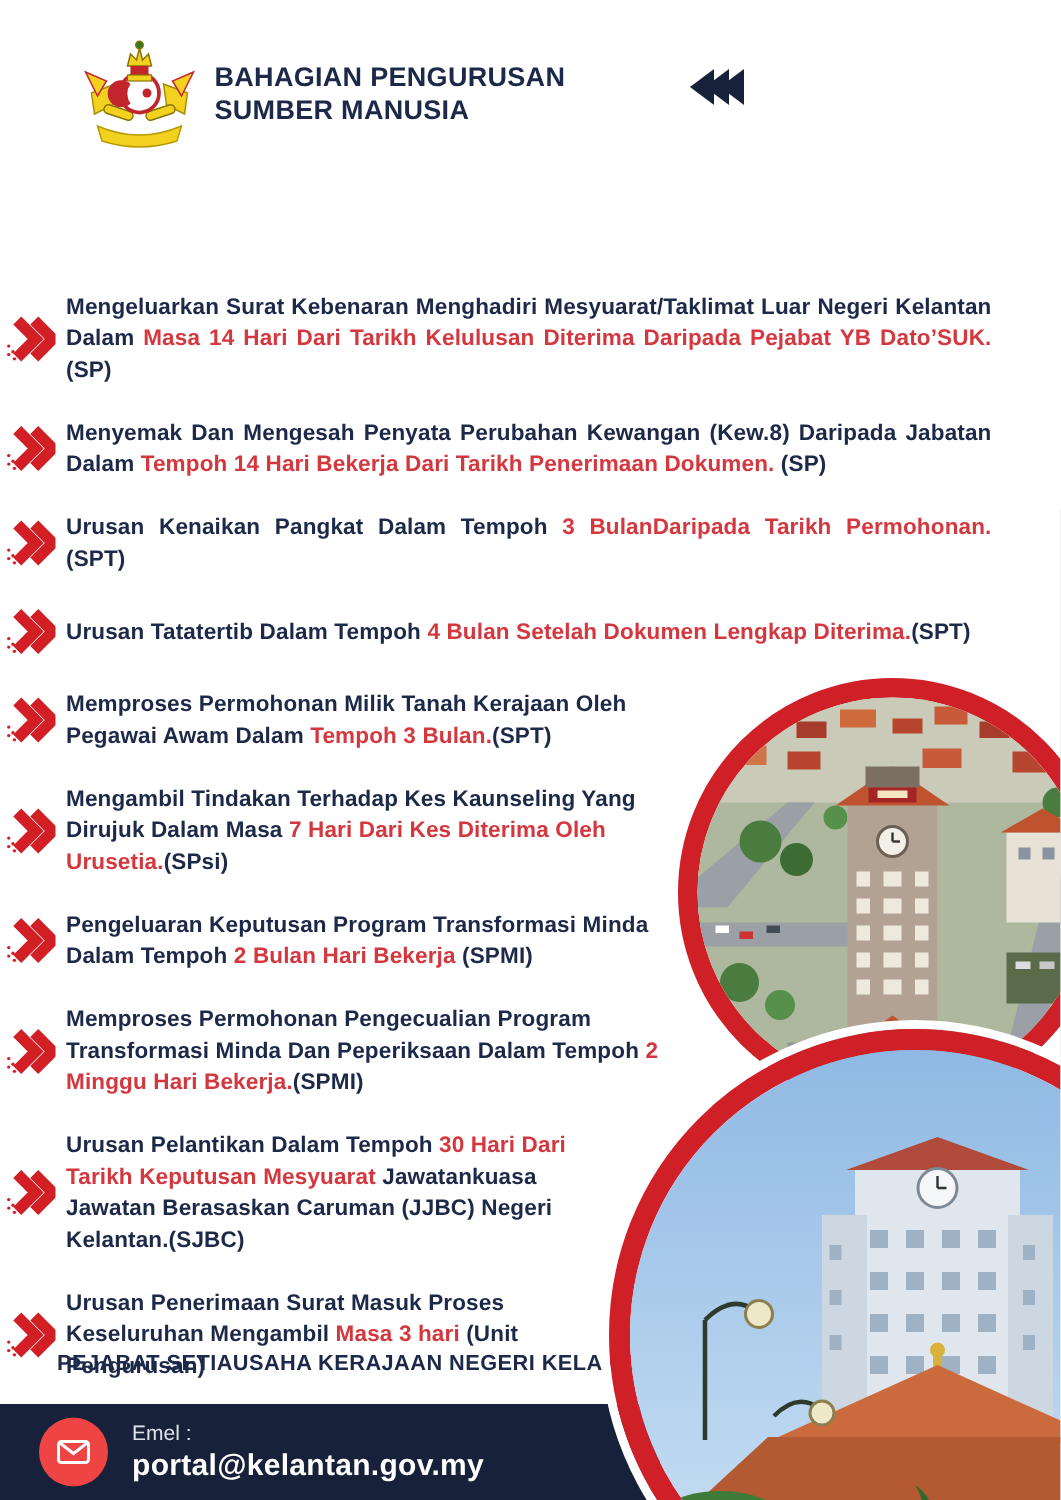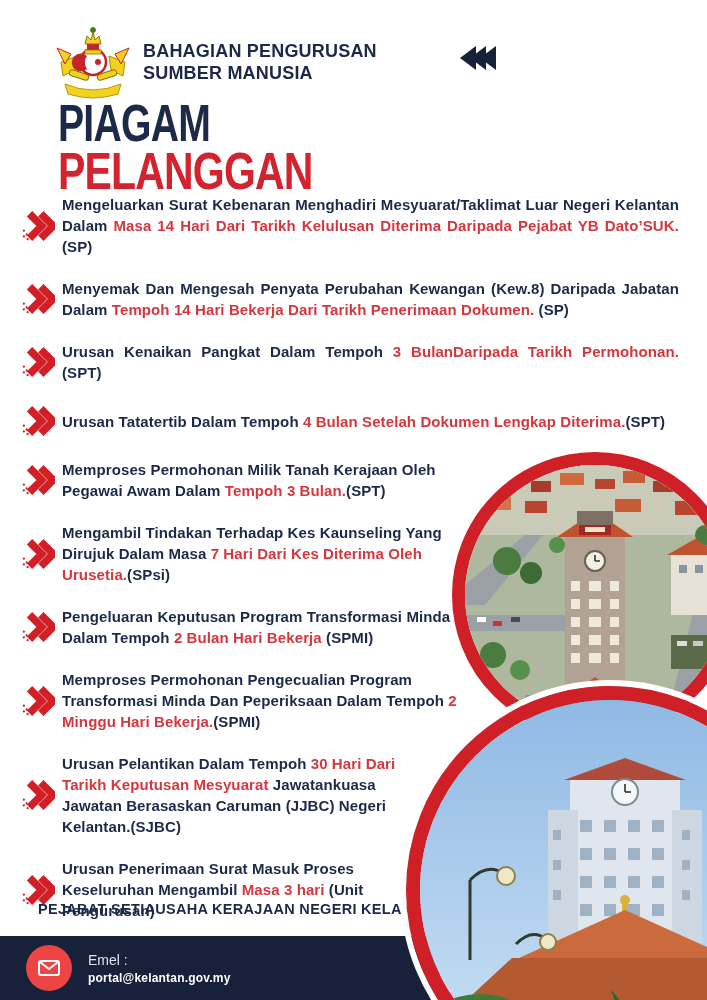--- a/index.html
+++ b/index.html
@@ -13,21 +13,21 @@
   .crest{width:84px;height:76px;flex:0 0 auto;}
   .org{margin-left:8px;margin-top:14px;font-weight:bold;font-size:18px;line-height:22px;
        letter-spacing:.2px;color:#1c2948;}
   .rewind{position:absolute;left:452px;top:42px;width:50px;height:32px;}
   
   .titleblock{position:absolute;left:58px;top:100px;line-height:.92;}
   .title1,.title2{display:inline-block;transform-origin:left top;font-weight:bold;}
   .title1{font-size:49px;color:#1c2948;transform:scale(.80,1.04);letter-spacing:-1px;}
   .title2{font-size:50px;color:#d2232e;transform:scale(.82,1.04);letter-spacing:-1px;margin-top:2px;}
   
-  .items{position:absolute;left:18px;top:194px;margin:0;padding:0;list-style:none;width:670px;}
+  .items{position:absolute;left:0;top:194px;margin:0;padding:0;list-style:none;width:670px;}
   .item{display:flex;align-items:center;margin-bottom:21px;}
   .chev{width:40px;flex:0 0 40px;margin-right:4px;display:flex;justify-content:center;}
   .chev svg{width:34px;height:34px;}
   .txt{margin:0;font-size:15px;font-weight:bold;line-height:21px;color:#1c2948;
        letter-spacing:.1px;}
   .txt .red{color:#d4373e;text-align:center;}
   .items li:nth-child(-n+4) .txt{width:617px;text-align:justify;}
   .items li:nth-child(5) .txt{width:428px;}
   .items li:nth-child(6) .txt{width:408px;}
   .items li:nth-child(7) .txt{width:404px;}
@@ -42,21 +42,21 @@
   .photo-circle svg{display:block;width:100%;height:100%;}
   
   .footer-org{position:absolute;left:38px;top:901px;font-size:14.5px;font-weight:bold;
               letter-spacing:.3px;color:#1c2948;z-index:1;}
   .footer-bar{position:absolute;left:0;top:936px;width:440px;height:64px;background:#17213a;
               z-index:1;display:flex;align-items:center;}
   .email-circle{width:46px;height:46px;border-radius:50%;background:#ee4444;margin-left:26px;
                 display:flex;align-items:center;justify-content:center;flex:0 0 auto;}
   .email-text{margin-left:16px;color:#ffffff;}
   .email-label{font-size:14px;color:#dfe3ec;margin-bottom:3px;}
-  .email-value{font-size:12px;font-weight:bold;letter-spacing:.2px;}
+  .email-value{font-size:20px;font-weight:bold;letter-spacing:.2px;}
 </style>
 </head>
 <body>
 
 <div class="poster">
 
   <div class="header">
     <svg class="crest" viewBox="0 0 84 76">
 
       <path d="M14 58 Q42 70 70 58 L67 68 Q42 76 17 68 Z" fill="#f2d21f" stroke="#b89b00" stroke-width="1"></path>
@@ -83,24 +83,20 @@
       <div>SUMBER MANUSIA</div>
     </div>
   </div>
 
   <svg class="rewind" viewBox="0 0 50 32">
     <polygon points="18,16 34,4 34,28" fill="#17213a"></polygon>
     <polygon points="8,16 24,4 24,28" fill="#17213a"></polygon>
     <polygon points="28,16 44,4 44,28" fill="#17213a"></polygon>
   </svg>
 
-  <div class="titleblock">
-    <div><span class="title1">PIAGAM</span></div>
-    <div><span class="title2">PELANGGAN</span></div>
-  </div>
 
   <ul class="items">
       <li class="item">
         <span class="chev">
     <svg viewBox="0 0 36 34">
       <circle cx="3" cy="22" r="1.2" fill="#d21f26"></circle>
       <circle cx="6" cy="26" r="1.2" fill="#d21f26"></circle>
       <circle cx="3" cy="28" r="1.2" fill="#d21f26"></circle>
       <circle cx="7" cy="31" r="1.2" fill="#d21f26"></circle>
       <path d="M9 4 L22 17 L9 30" fill="none" stroke="#d21f26" stroke-width="8"></path>

